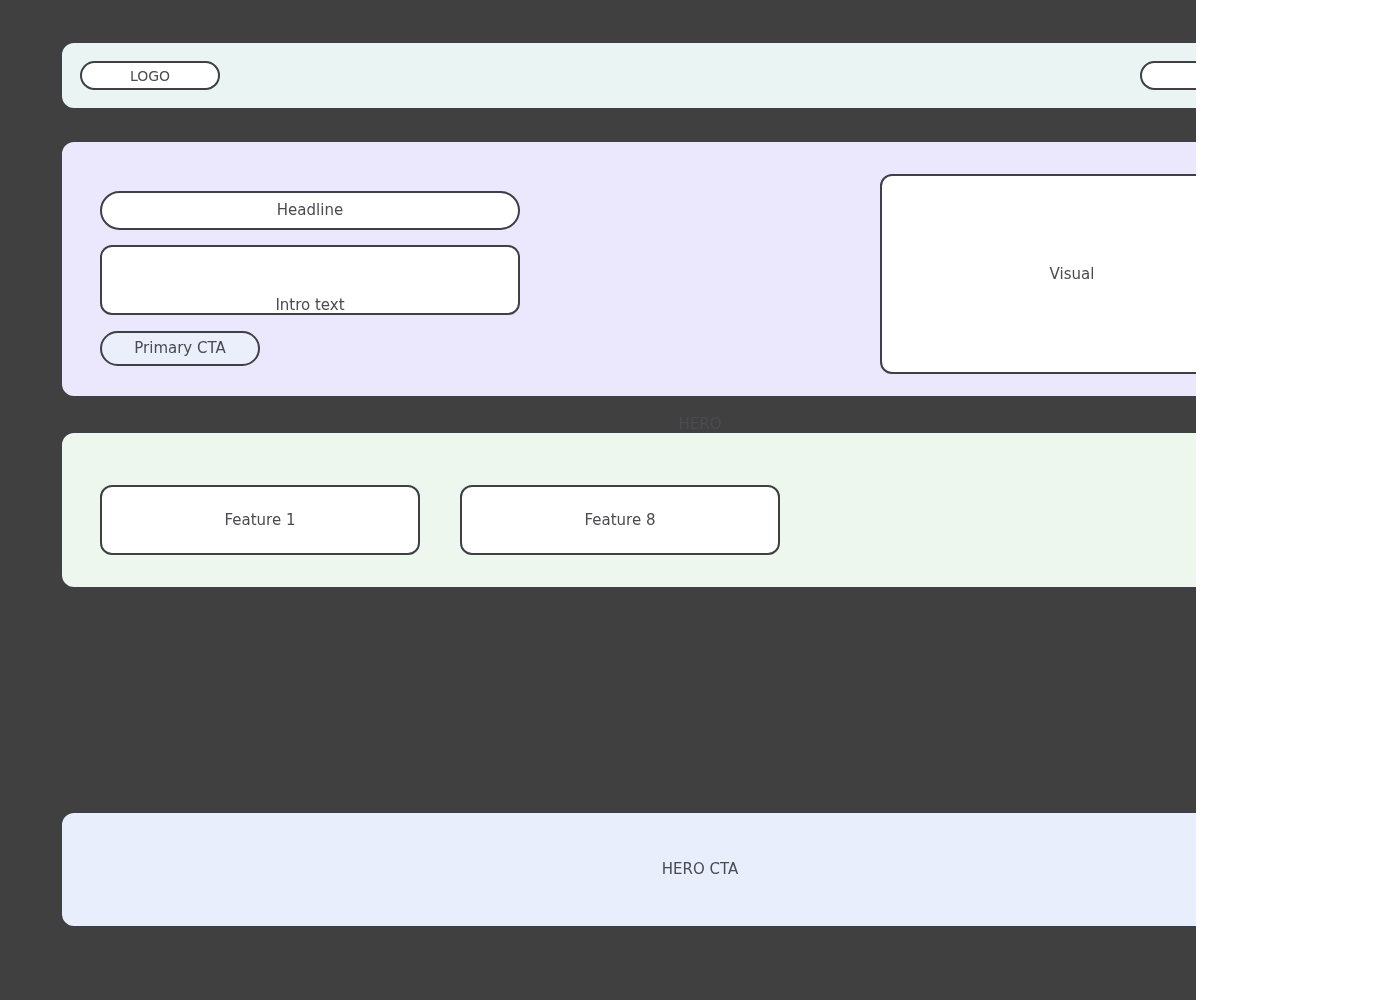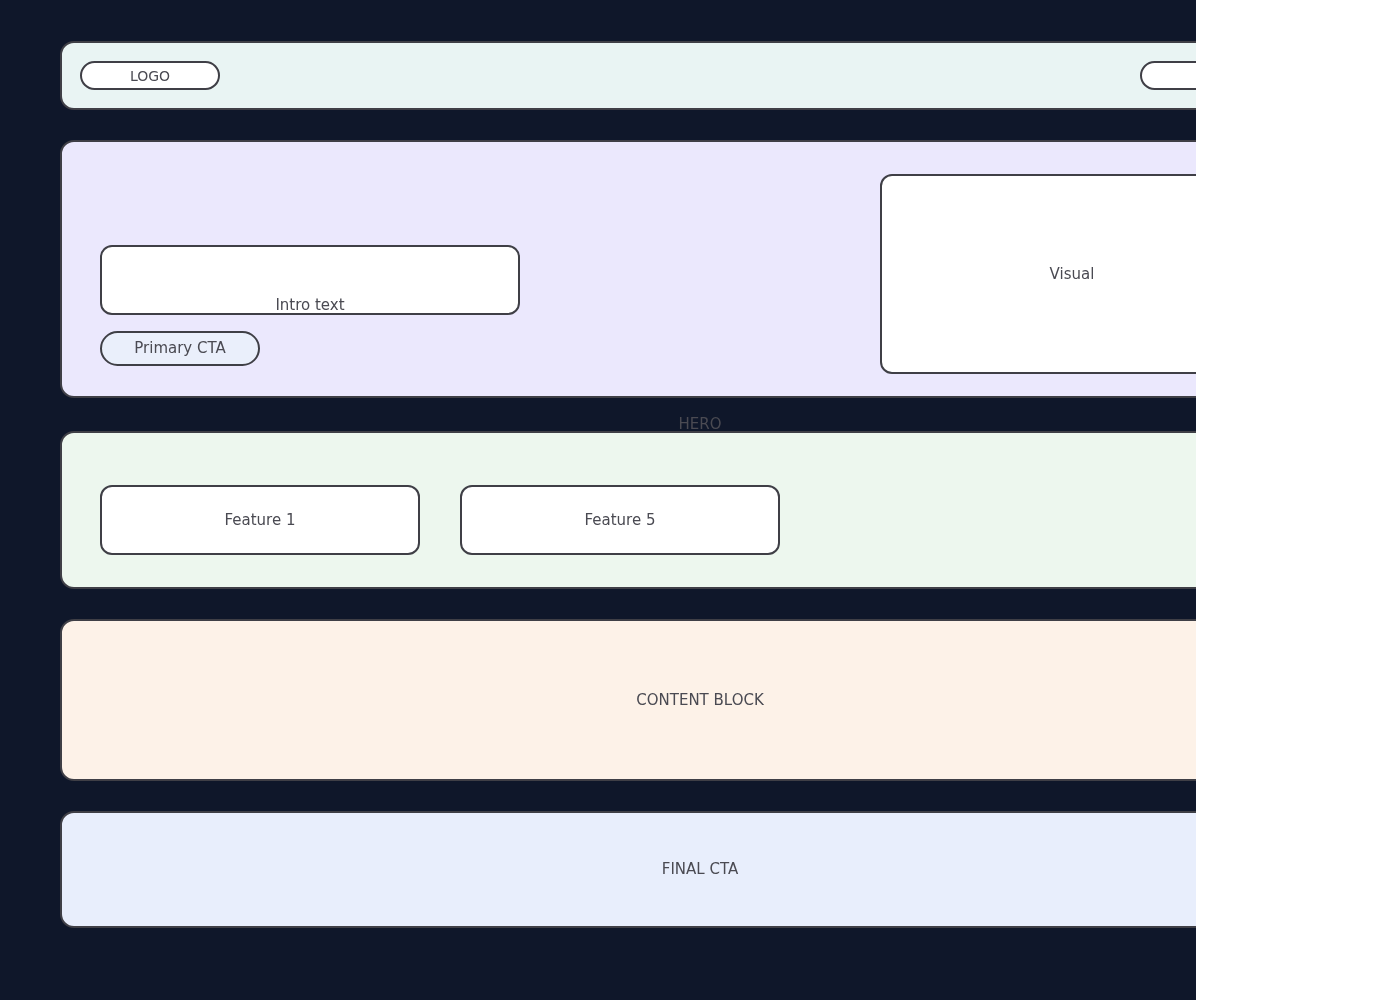--- a/index.html
+++ b/index.html
@@ -8,21 +8,21 @@
     width: 1400px;
     height: 1000px;
     background: #ffffff;
     font-family: "DejaVu Sans", "Liberation Sans", sans-serif;
   }
 
   .canvas {
     position: relative;
     width: 1196px;
     height: 1000px;
-    background: #0f172a;
+    background: #404040;
     overflow: hidden;
   }
 
   
   .section {
     position: absolute;
     border: 2.5px solid #3f3f46;
     border-radius: 14px;
     display: flex;
     align-items: center;
@@ -140,45 +140,45 @@
   </div>
 
   <div class="box pill" id="header-cta-pill">
     <span>CTA</span>
   </div>
 
   <div class="section" id="hero-section">
     <span class="section-label" id="hero-label">HERO</span>
   </div>
 
+  <div class="box pill" id="hero-headline">
+    <span>Headline</span>
+  </div>
 
   <div class="box rrect" id="hero-intro">
     <span>Intro text</span>
   </div>
 
   <div class="box pill" id="hero-primary-cta">
     <span>Primary CTA</span>
   </div>
 
   <div class="box rrect" id="hero-visual">
     <span>Visual</span>
   </div>
 
   <div class="section" id="features-section"></div>
 
   <div class="box rrect feature-card" id="feature-card-0">
     <span>Feature 1</span>
   </div>
 
   <div class="box rrect feature-card" id="feature-card-1">
-    <span>Feature 5</span>
+    <span>Feature 8</span>
   </div>
 
 
-  <div class="section" id="content-section">
-    <span class="section-label">CONTENT BLOCK</span>
-  </div>
 
   <div class="section" id="final-cta-section">
-    <span class="section-label">FINAL CTA</span>
+    <span class="section-label">HERO CTA</span>
   </div>
 
 </div>
 
 </body></html>

